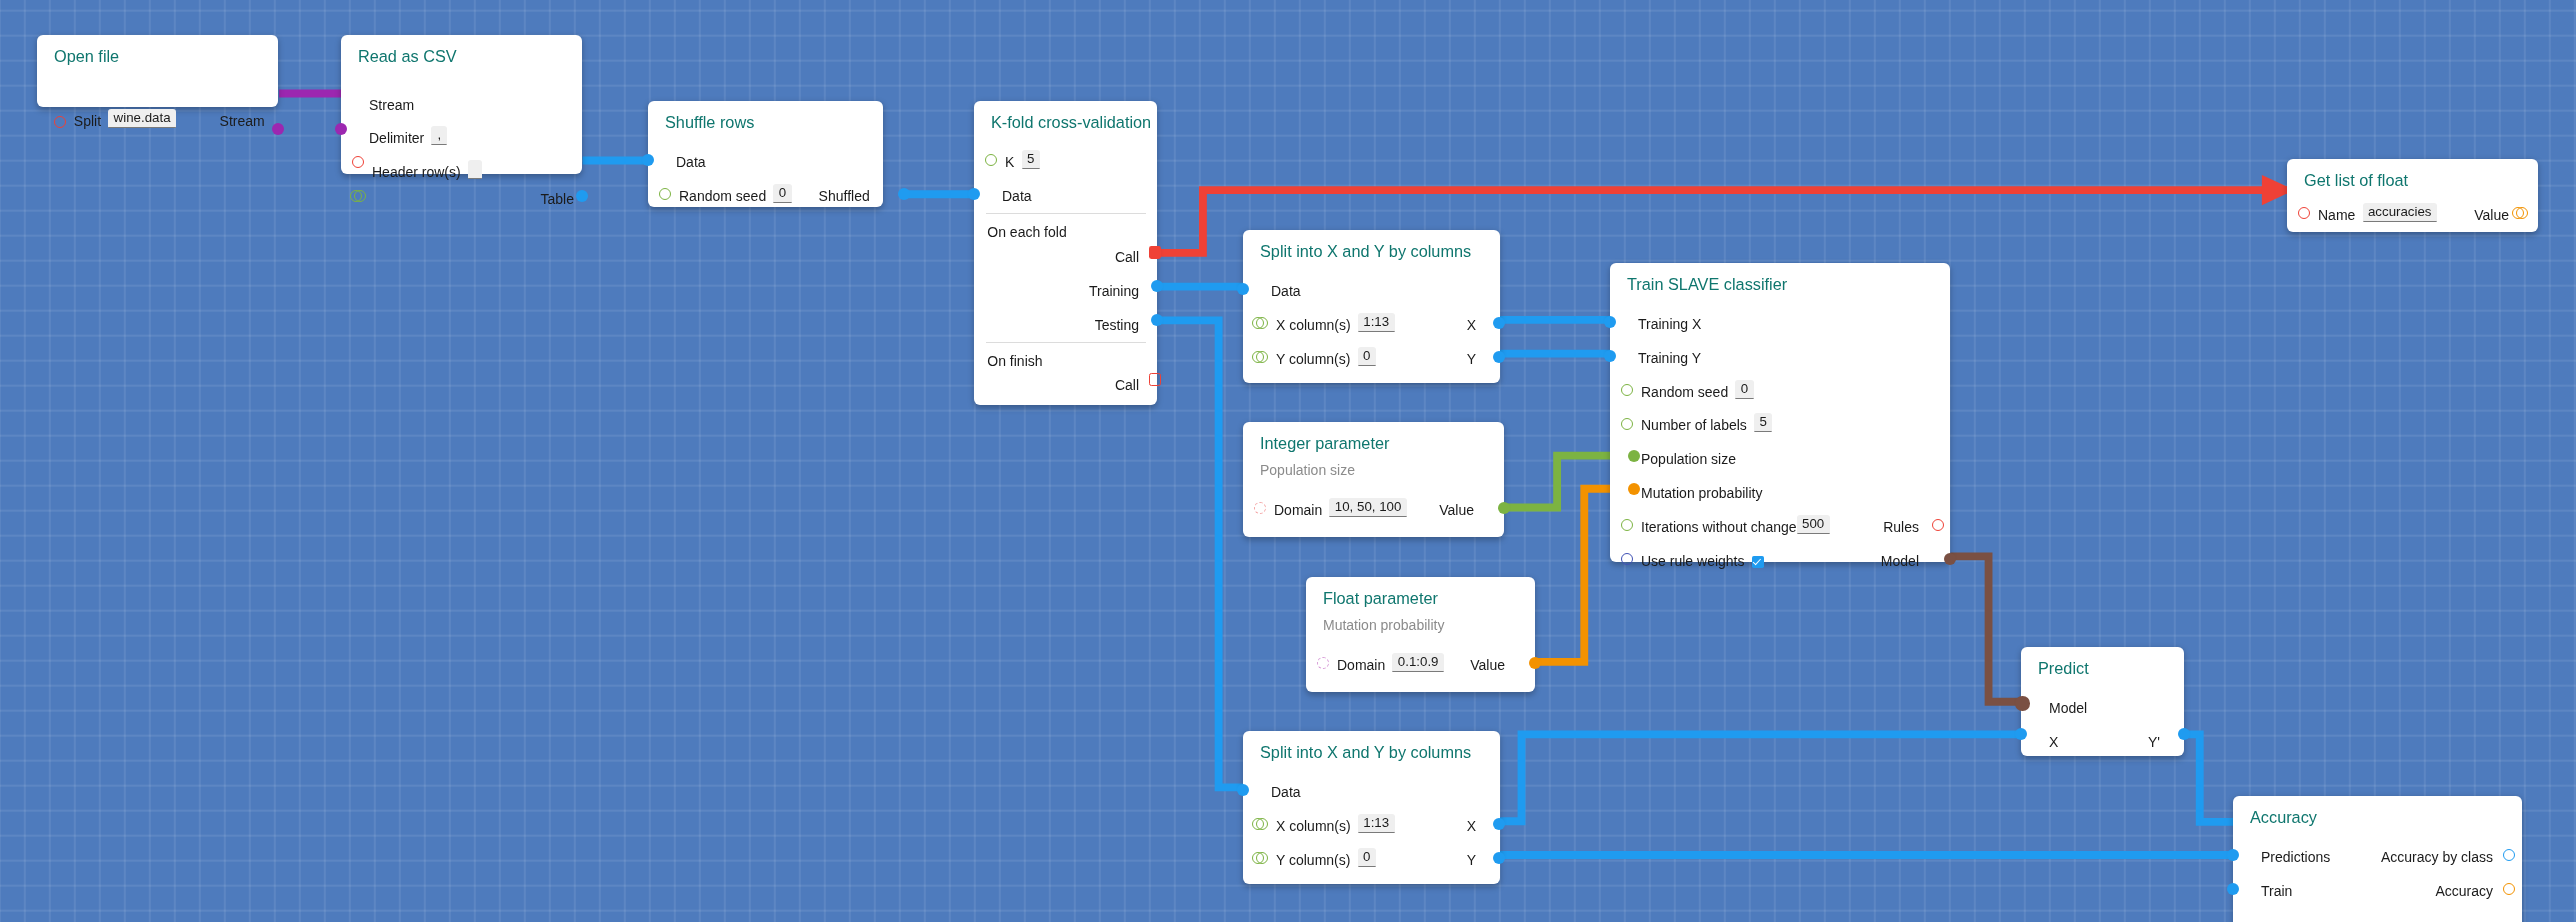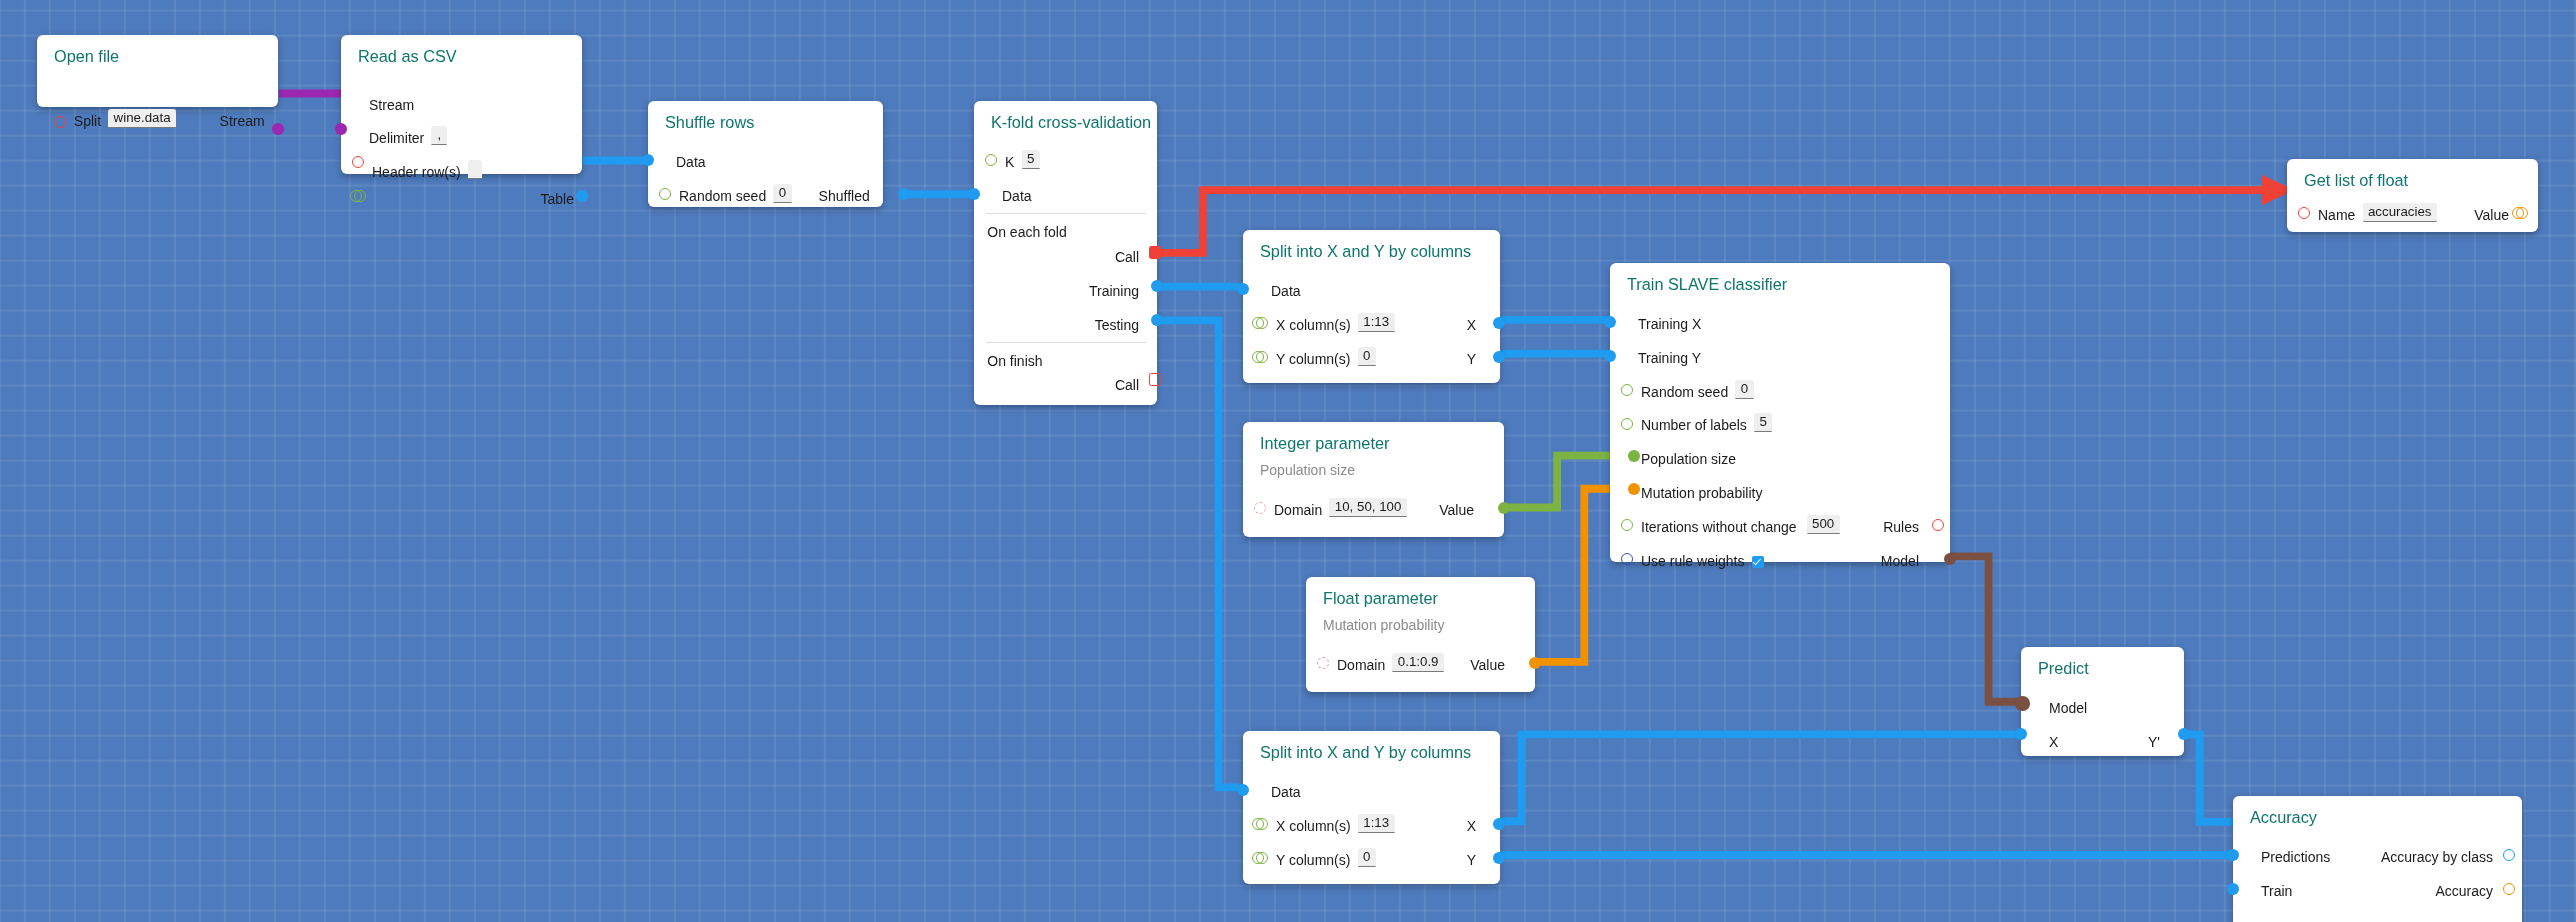--- a/index.html
+++ b/index.html
@@ -295,21 +295,21 @@
     </div>
     <span class="sock sock-filled" style="left:18px;top:187px;background:#7cb342;"></span>
 
     <div class="row" style="left:31px;top:219px;">
       <span class="row-label">Mutation probability</span>
     </div>
     <span class="sock sock-filled" style="left:18px;top:220px;background:#f39200;"></span>
 
     <div class="row" style="left:31px;top:253px;">
       <span class="row-label">Iterations without change</span>
-      <span class="field" style="margin-left:10px;">500</span>
+      <span class="field" style="margin-left:0;">500</span>
     </div>
     <span class="sock sock-ring" style="left:11px;top:256px;border-color:#7cb342;"></span>
 
     <div class="row" style="left:31px;top:287px;">
       <span class="row-label">Use rule weights</span>
       <span class="cbox" style="margin-left:7.2px;"></span>
     </div>
     <span class="sock sock-ring" style="left:11px;top:290px;border-color:#3f51b5;"></span>
 
     <div class="row" style="right:31px;top:253px;">

